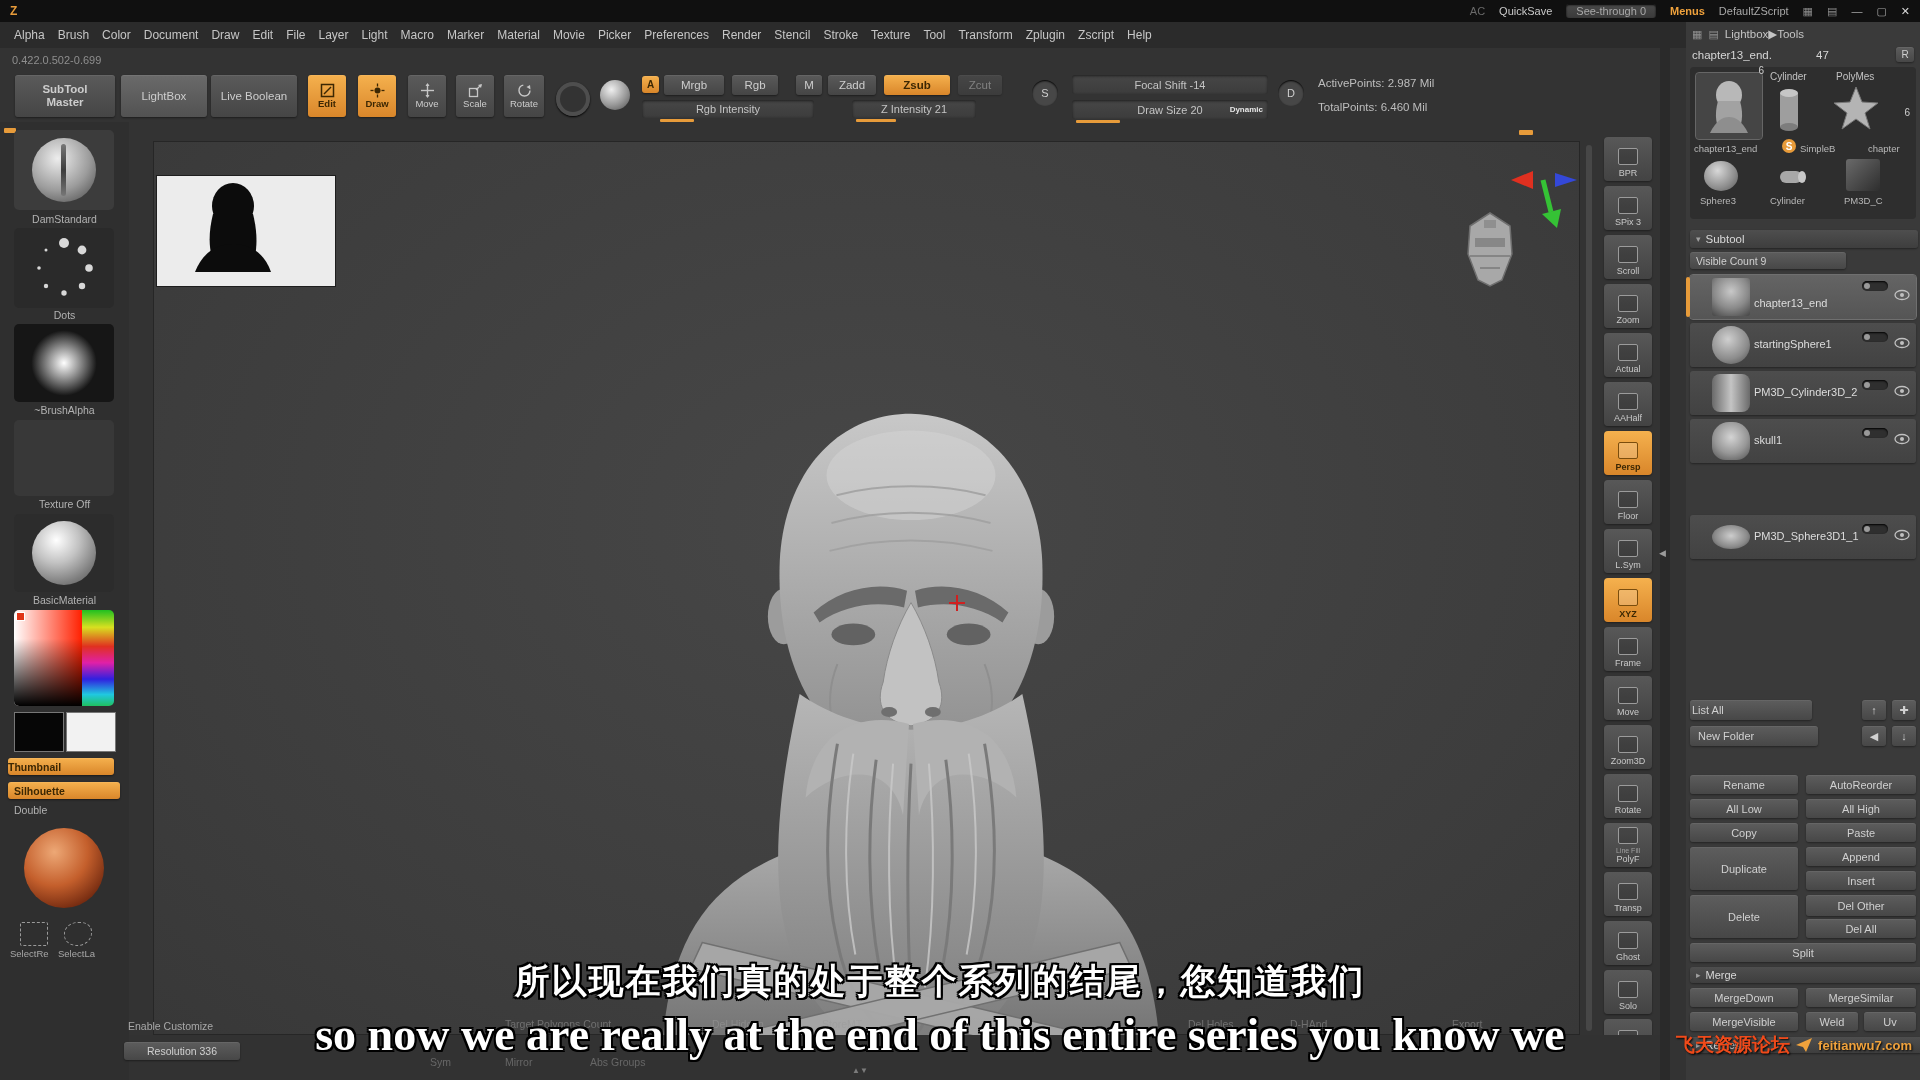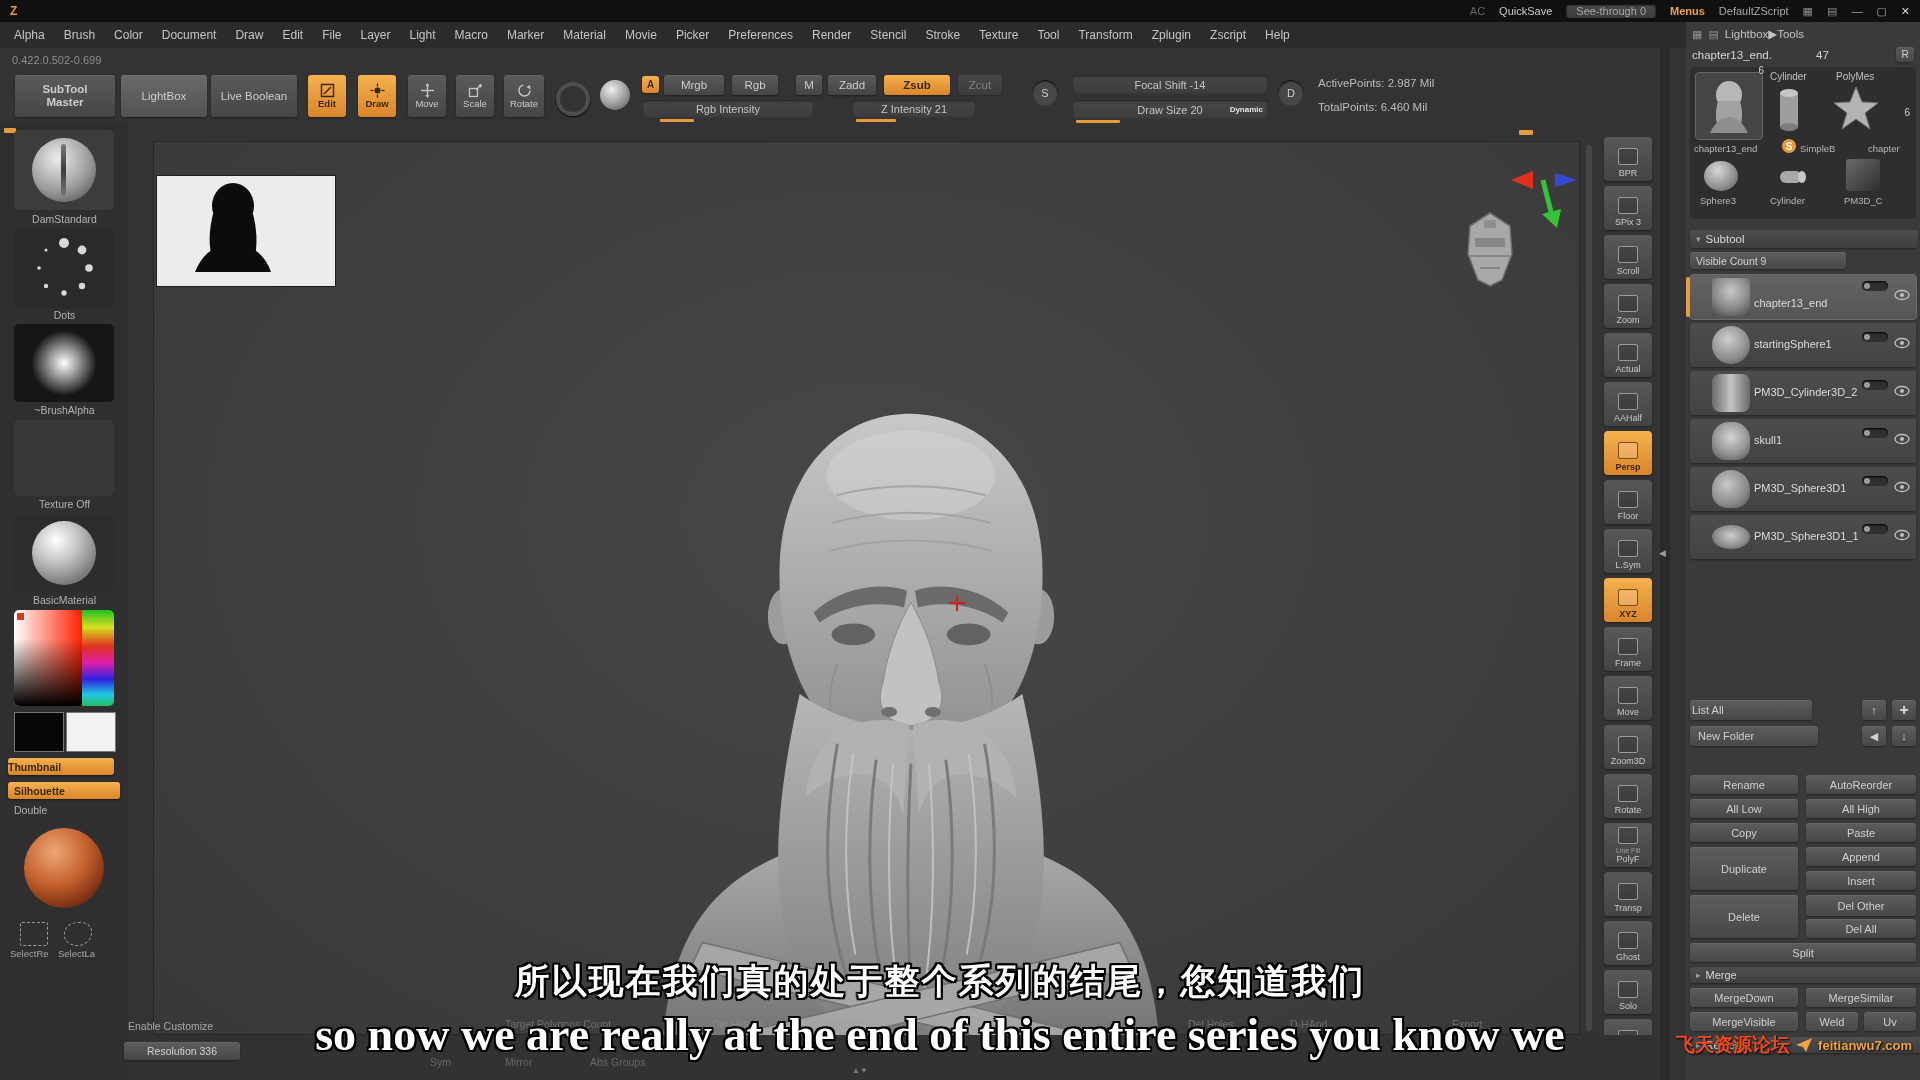--- a/index.html
+++ b/index.html
@@ -55,21 +55,21 @@
     <span style="background:linear-gradient(#4a4a4a,#3a3a3a);border-radius:3px;padding:1px 10px;box-shadow:inset 0 1px 2px #000">See-through  0</span>
     <span style="color:#f0a23c;font-weight:bold">Menus</span>
     <span>DefaultZScript</span>
     <span style="color:#8a8a8a">▦</span>
     <span style="color:#8a8a8a">▤</span>
     <span>—</span>
     <span>▢</span>
     <span style="color:#d8d8d8">✕</span>
   </div>
 
-  <div class="abs" style="left:0;top:22px;width:1680px;height:26px;background:#2b2b2b;display:flex;align-items:center;gap:19px;padding-left:14px;font-size:12px;color:#c6c6c6">
+  <div class="abs" style="left:0;top:22px;width:1680px;height:26px;background:#2b2b2b;display:flex;align-items:center;gap:13px;padding-left:14px;font-size:12px;color:#c6c6c6">
     <span>Alpha</span>
     <span>Brush</span>
     <span>Color</span>
     <span>Document</span>
     <span>Draw</span>
     <span>Edit</span>
     <span>File</span>
     <span>Layer</span>
     <span>Light</span>
     <span>Macro</span>
@@ -477,29 +477,20 @@
   </div>
   <div class="strow" style="top:419px">
     <div class="stthumb" style="background:radial-gradient(circle at 50% 40%,#d4d4d4,#979797 55%,#505050);border-radius:45% 45% 35% 35%"></div>
     <span class="stname">skull1</span>
     <div class="pill"></div>
     <svg class="eye" viewBox="0 0 16 12">
         <ellipse cx="8" cy="6" rx="7" ry="4.5" fill="none" stroke="#c0c0c0" stroke-width="1.3"></ellipse>
         <circle cx="8" cy="6" r="2" fill="#c0c0c0"></circle>
       </svg>
   </div>
-  <div class="strow" style="top:467px">
-    <div class="stthumb" style="background:radial-gradient(circle at 40% 38%,#c9c9c9,#888 62%,#474747);border-radius:50% 50% 40% 40%"></div>
-    <span class="stname">PM3D_Sphere3D1</span>
-    <div class="pill"></div>
-    <svg class="eye" viewBox="0 0 16 12">
-        <ellipse cx="8" cy="6" rx="7" ry="4.5" fill="none" stroke="#c0c0c0" stroke-width="1.3"></ellipse>
-        <circle cx="8" cy="6" r="2" fill="#c0c0c0"></circle>
-      </svg>
-  </div>
   <div class="strow" style="top:515px">
     <div class="stthumb" style="background:radial-gradient(ellipse at 50% 45%,#cdcdcd,#8a8a8a 60%,#454545);border-radius:50%;height:24px;top:10px"></div>
     <span class="stname">PM3D_Sphere3D1_1</span>
     <div class="pill"></div>
     <svg class="eye" viewBox="0 0 16 12">
         <ellipse cx="8" cy="6" rx="7" ry="4.5" fill="none" stroke="#c0c0c0" stroke-width="1.3"></ellipse>
         <circle cx="8" cy="6" r="2" fill="#c0c0c0"></circle>
       </svg>
   </div>
 

